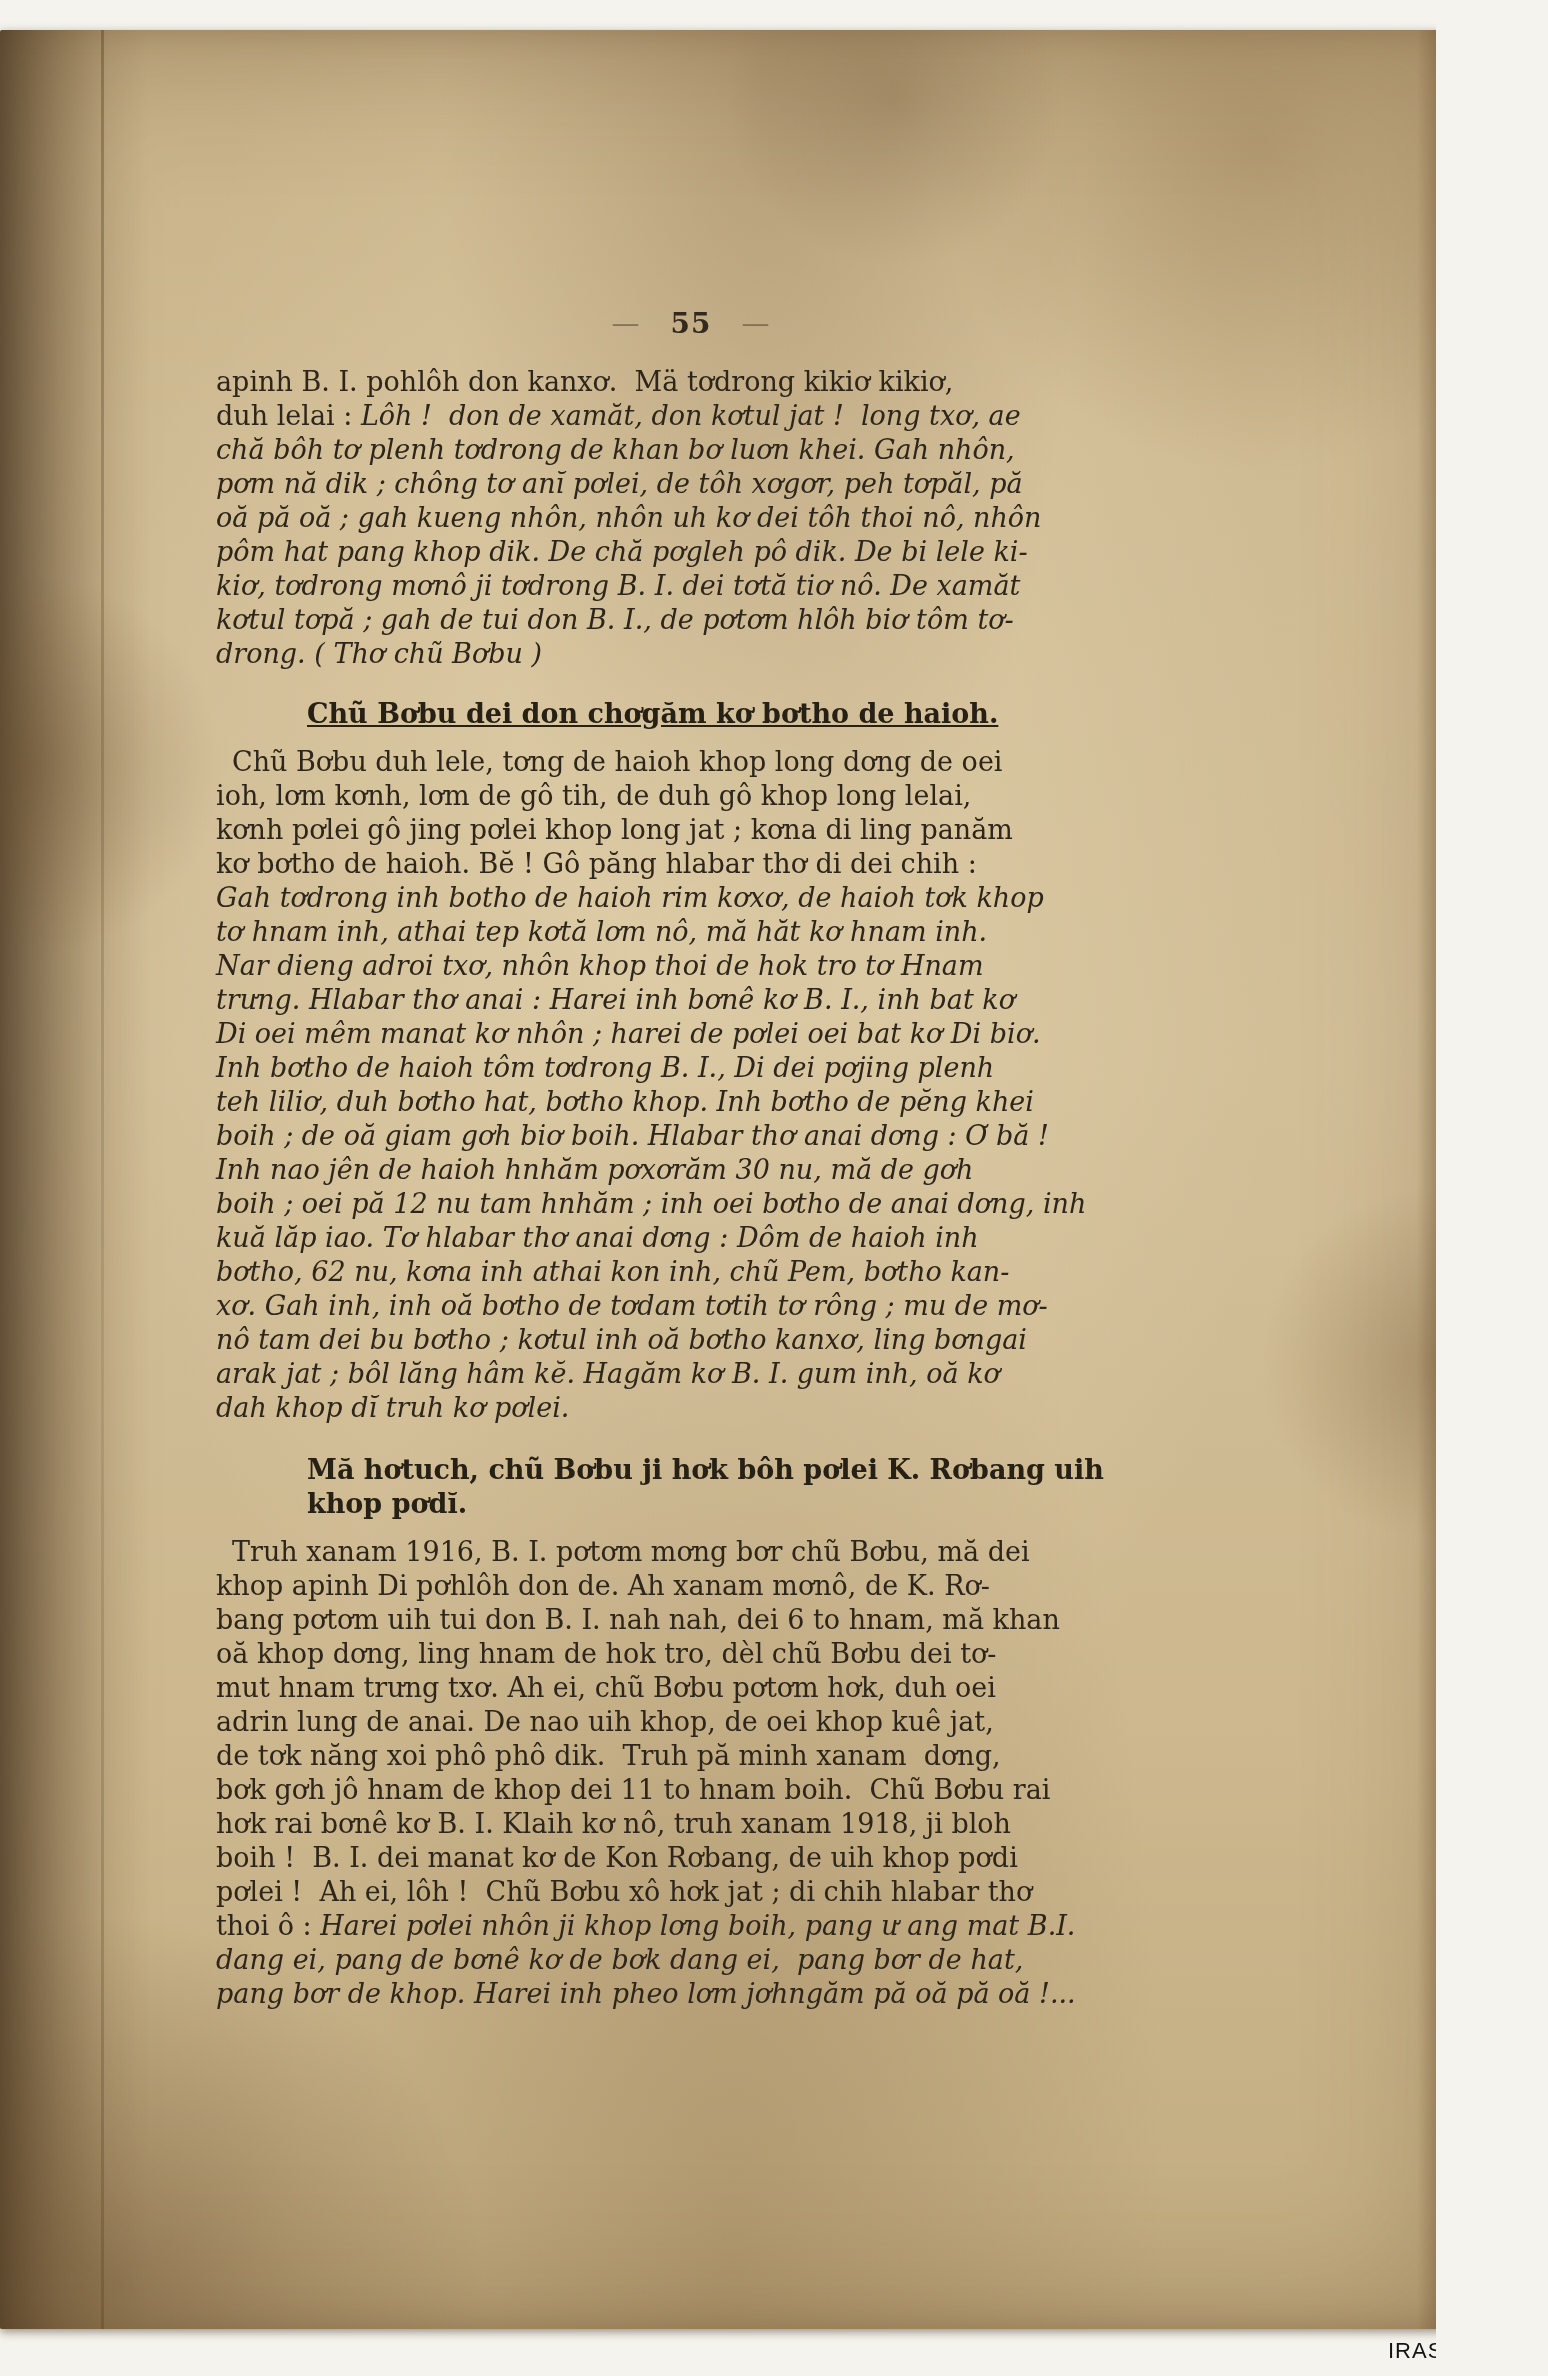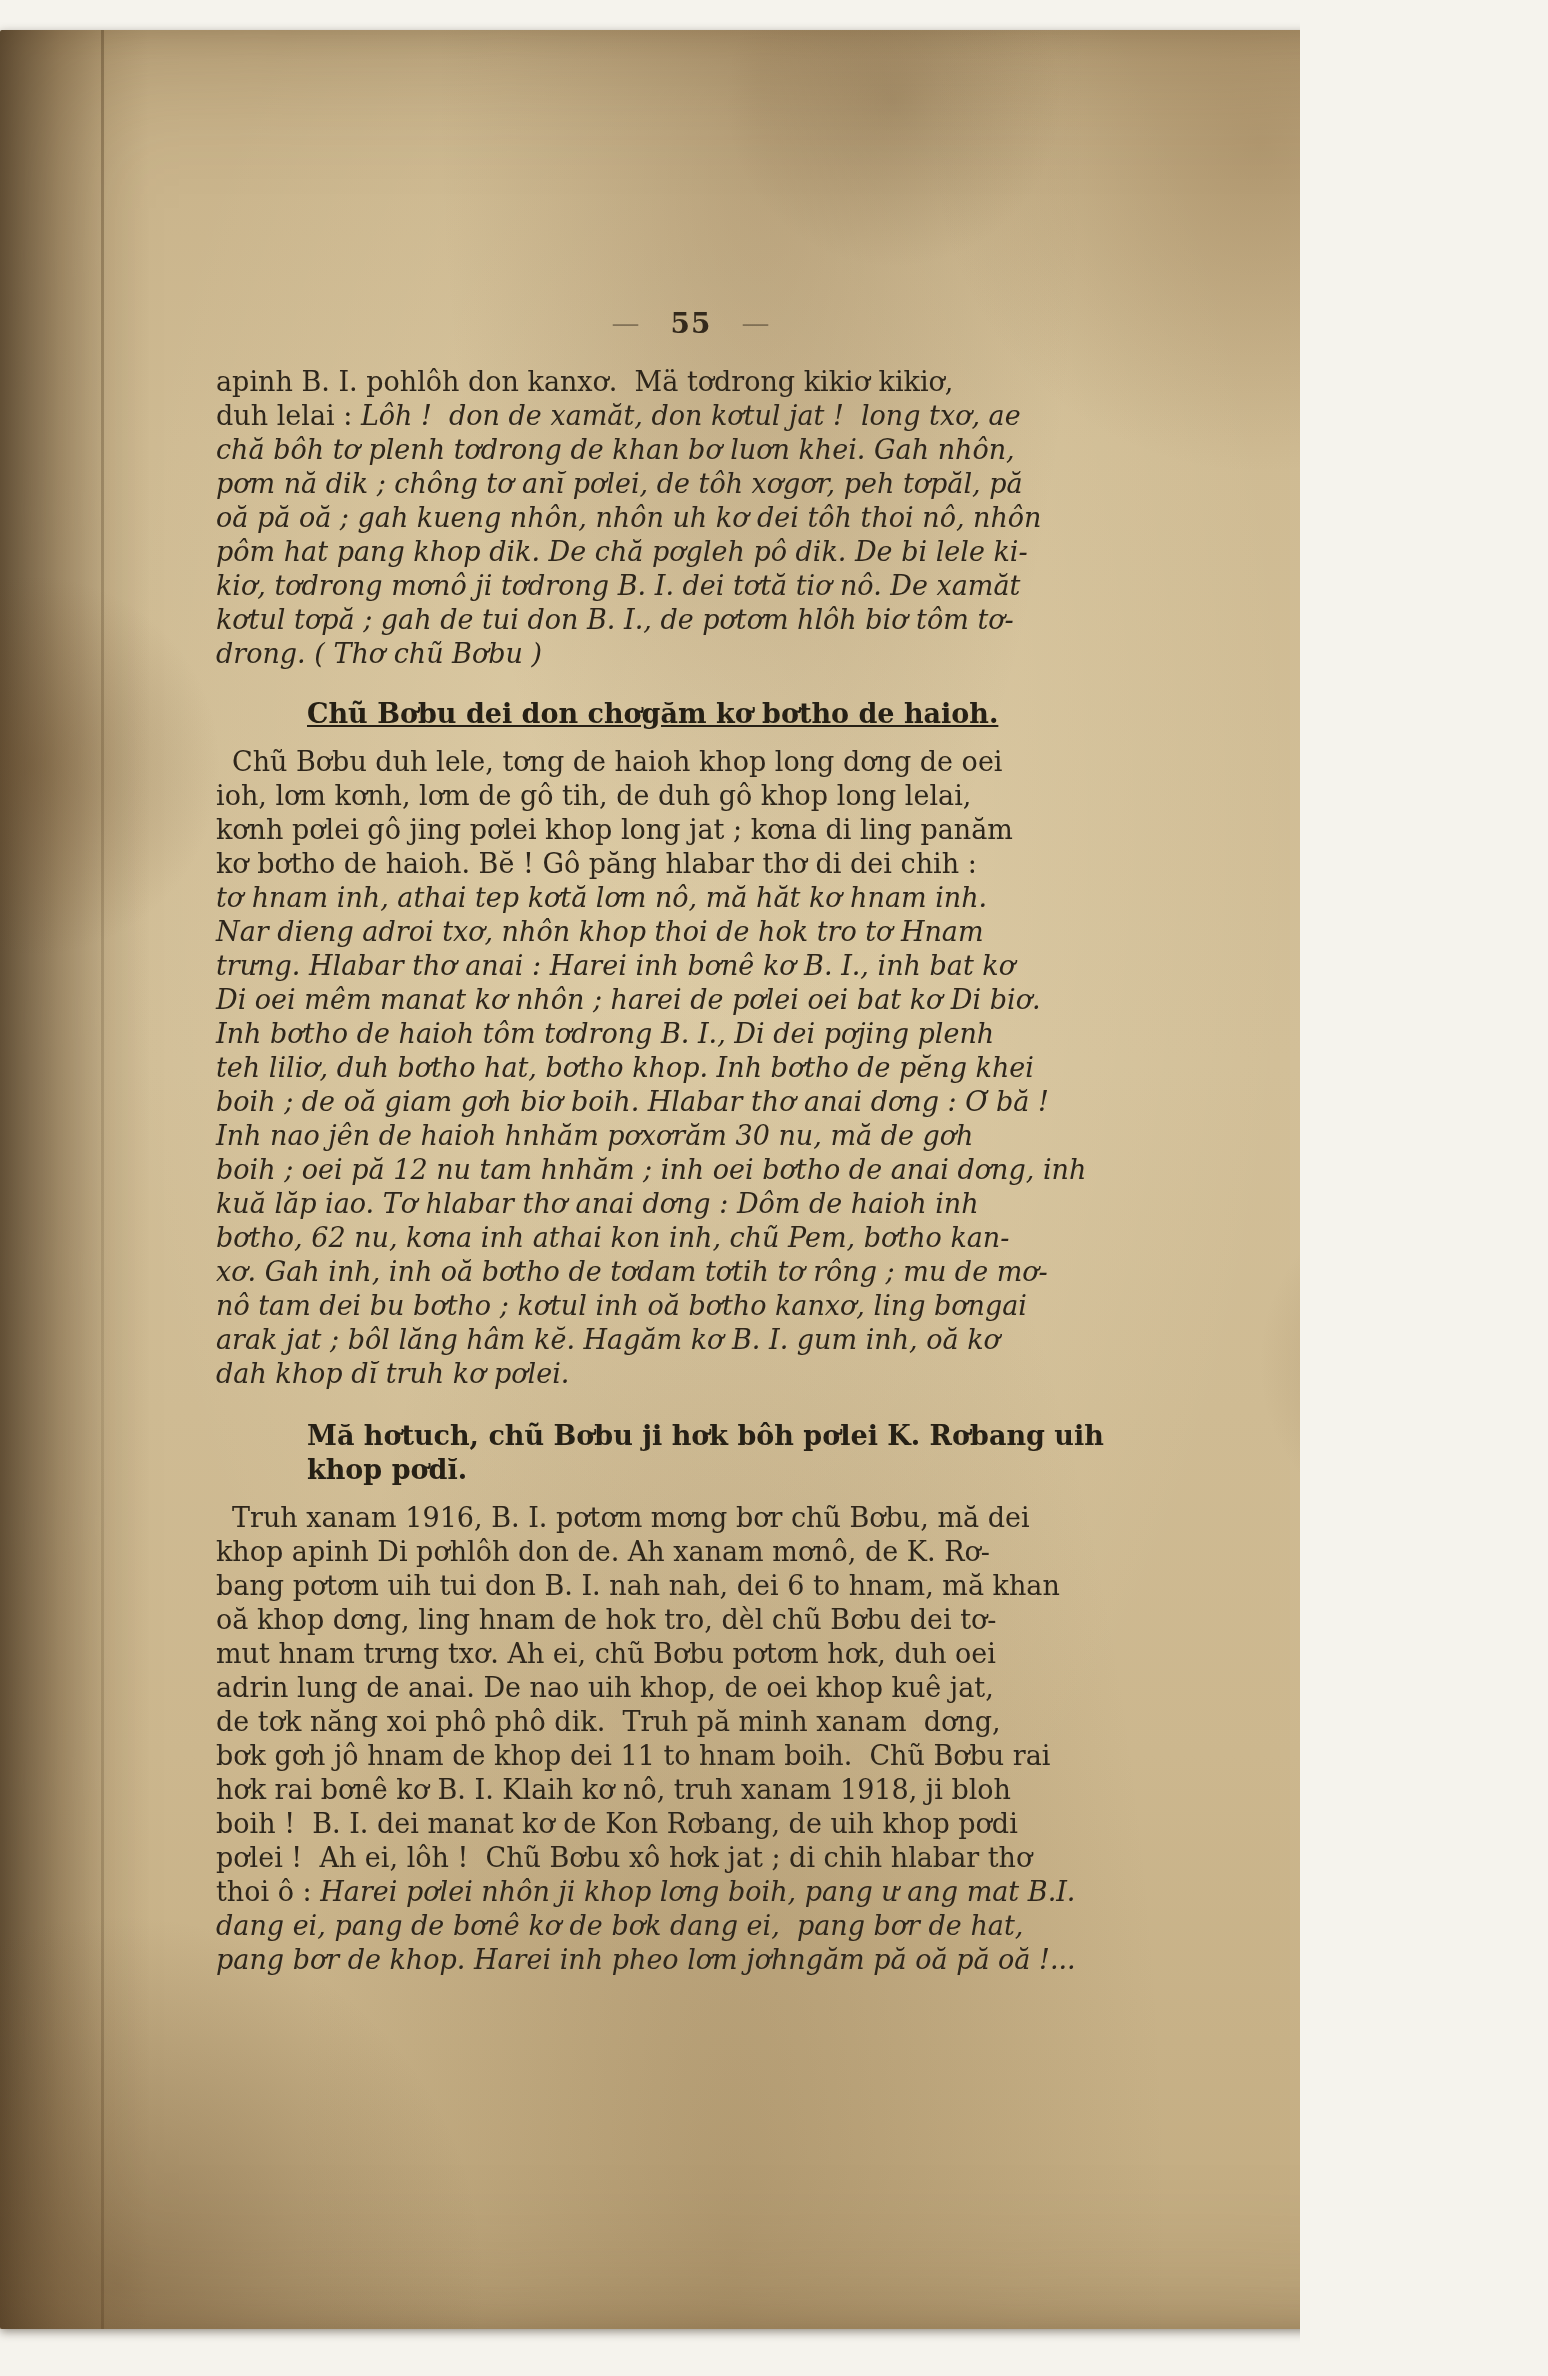--- a/index.html
+++ b/index.html
@@ -5,21 +5,21 @@
   html, body {
     margin: 0;
     padding: 0;
     width: 1548px;
     height: 2376px;
     background: #f5f3ed;
     font-family: "DejaVu Serif", "Liberation Serif", serif;
   }
   .scan {
     position: relative;
-    width: 1300px;
+    width: 1436px;
     height: 2376px;
     background: #f5f3ed;
     overflow: hidden;
     border-radius: 13px;
   }
   .paper {
     position: absolute;
     left: 0;
     top: 30px;
     width: 1465px;
@@ -139,20 +139,21 @@
           <div class="line"><span class="it">kiơ, tơdrong mơnô ji tơdrong B. I. dei tơtă tiơ nô. De xamăt</span></div>
           <div class="line"><span class="it">kơtul tơpă ; gah de tui don B. I., de pơtơm hlôh biơ tôm tơ-</span></div>
           <div class="line"><span class="it">drong. ( Thơ chũ Bơbu )</span></div>
         </div>
       <div class="heading h1">Chũ Bơbu dei don chơgăm kơ bơtho de haioh.</div>
       <div class="para p2 indent">
           <div class="line"><span>Chũ Bơbu duh lele, tơng de haioh khop long dơng de oei</span></div>
           <div class="line"><span>ioh, lơm kơnh, lơm de gô tih, de duh gô khop long lelai,</span></div>
           <div class="line"><span>kơnh pơlei gô jing pơlei khop long jat ; kơna di ling panăm</span></div>
           <div class="line"><span>kơ bơtho de haioh. Bĕ ! Gô păng hlabar thơ di dei chih :</span></div>
+          <div class="line"><span class="it">Gah tơdrong inh botho de haioh rim kơxơ, de haioh tơk khop</span></div>
           <div class="line"><span class="it">tơ hnam inh, athai tep kơtă lơm nô, mă hăt kơ hnam inh.</span></div>
           <div class="line"><span class="it">Nar dieng adroi txơ, nhôn khop thoi de hok tro tơ Hnam</span></div>
           <div class="line"><span class="it">trưng. Hlabar thơ anai : Harei inh bơnê kơ B. I., inh bat kơ</span></div>
           <div class="line"><span class="it">Di oei mêm manat kơ nhôn ; harei de pơlei oei bat kơ Di biơ.</span></div>
           <div class="line"><span class="it">Inh bơtho de haioh tôm tơdrong B. I., Di dei pơjing plenh</span></div>
           <div class="line"><span class="it">teh liliơ, duh bơtho hat, bơtho khop. Inh bơtho de pĕng khei</span></div>
           <div class="line"><span class="it">boih ; de oă giam gơh biơ boih. Hlabar thơ anai dơng : Ơ bă !</span></div>
           <div class="line"><span class="it">Inh nao jên de haioh hnhăm pơxơrăm 30 nu, mă de gơh</span></div>
           <div class="line"><span class="it">boih ; oei pă 12 nu tam hnhăm ; inh oei bơtho de anai dơng, inh</span></div>
           <div class="line"><span class="it">kuă lăp iao. Tơ hlabar thơ anai dơng : Dôm de haioh inh</span></div>

